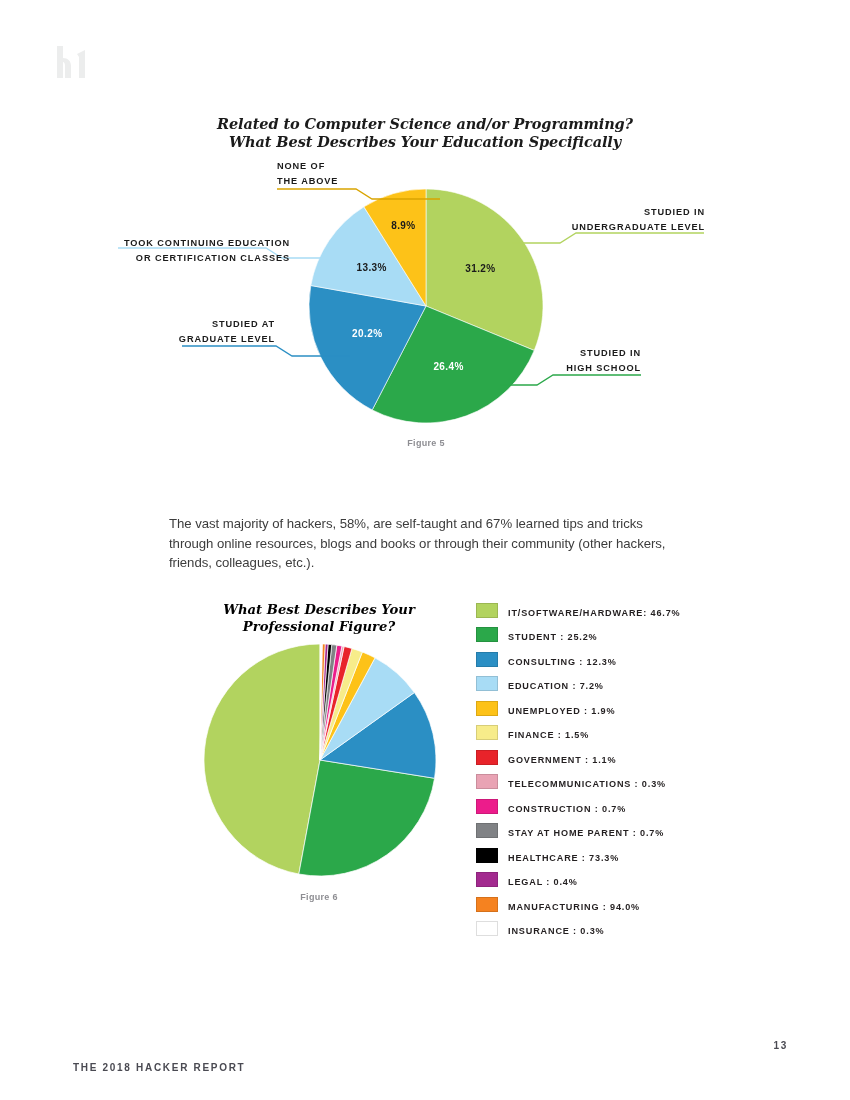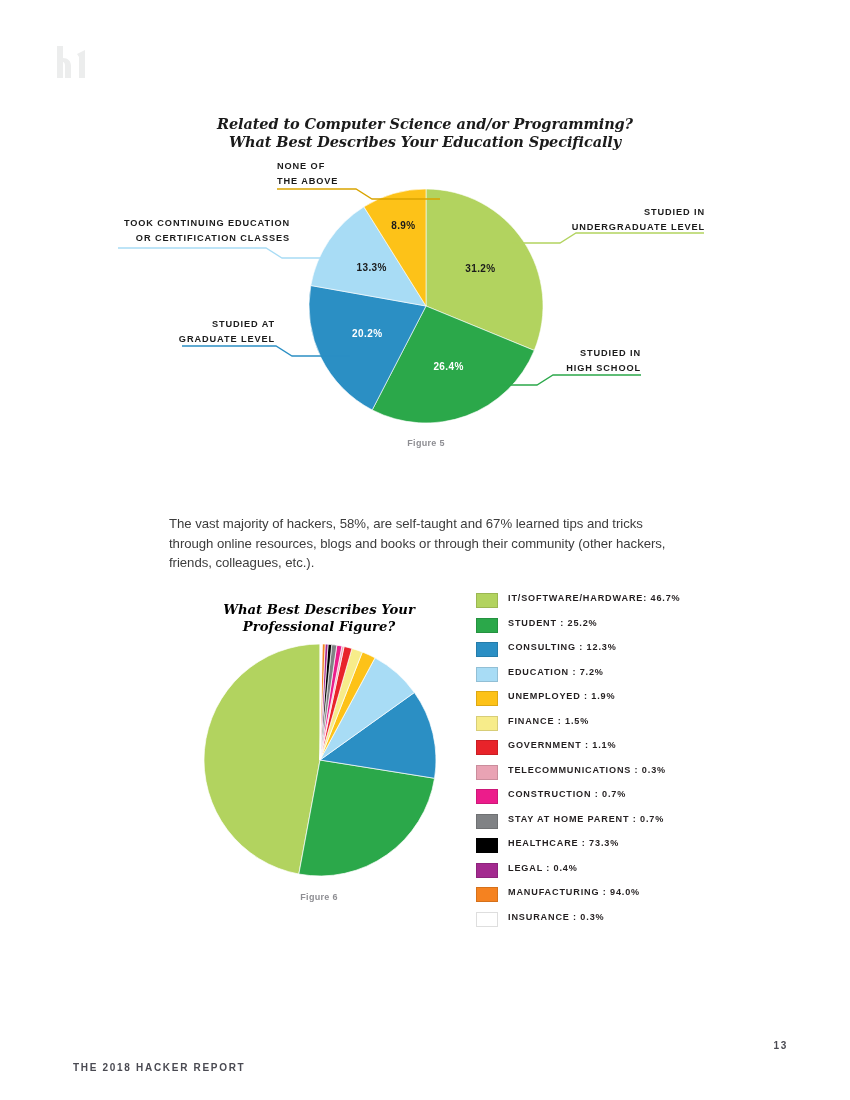--- a/index.html
+++ b/index.html
@@ -56,21 +56,21 @@
   .callout {
     position: absolute;
     font-size: 9.2px;
     font-weight: bold;
     letter-spacing: 0.9px;
     line-height: 14.5px;
     color: #1b1b1b;
     white-space: pre-line;
   }
   #cl-none      { left: 277px; top: 159px; text-align: left;  width: 150px; }
-  #cl-continuing{ left: 90px;  top: 216px; text-align: right; width: 200px; }
+  #cl-continuing{ left: 90px;  top: 236px; text-align: right; width: 200px; }
   #cl-graduate  { left: 105px; top: 317px; text-align: right; width: 170px; }
   #cl-undergrad { left: 545px; top: 205px; text-align: right; width: 160px; }
   #cl-highschool{ left: 500px; top: 346px; text-align: right; width: 141px; }
 
   .slice-label {
     position: absolute;
     font-size: 10px;
     font-weight: bold;
     letter-spacing: 0.4px;
   }
@@ -131,21 +131,21 @@
   }
 
   #legend {
     position: absolute;
     left: 460px;
     top: 593px;
     width: 340px;
   }
   .legend-row {
     display: flex;
-    align-items: flex-start;
+    align-items: flex-end;
     height: 24.5px;
     padding-left: 16px;
   }
   .legend-swatch {
     width: 22px;
     height: 15px;
     flex: 0 0 22px;
     margin-right: 10px;
     border: 1px solid rgba(0,0,0,0.13);
     box-sizing: border-box;

